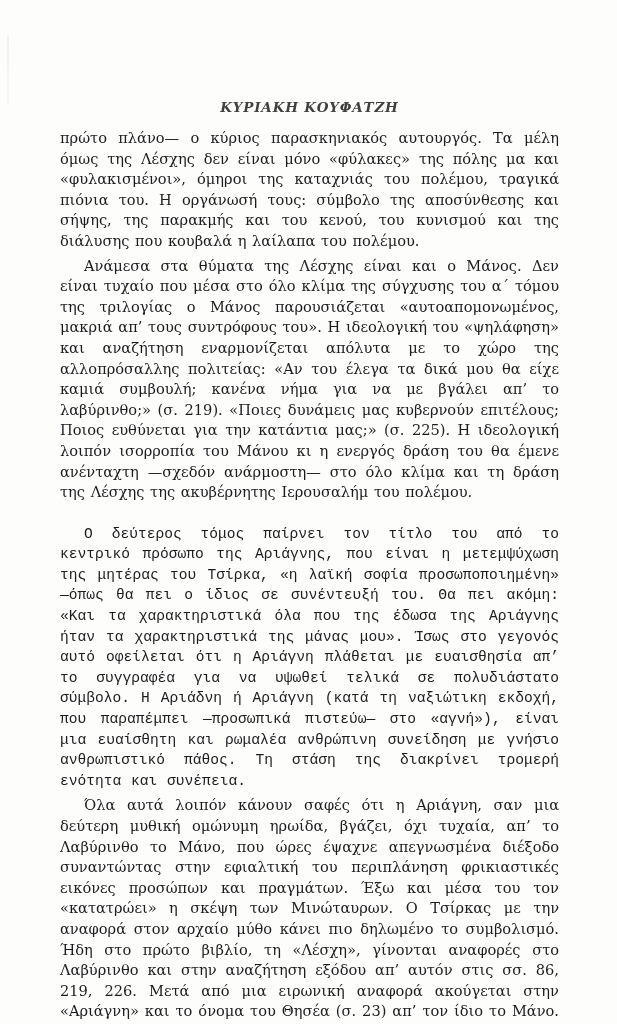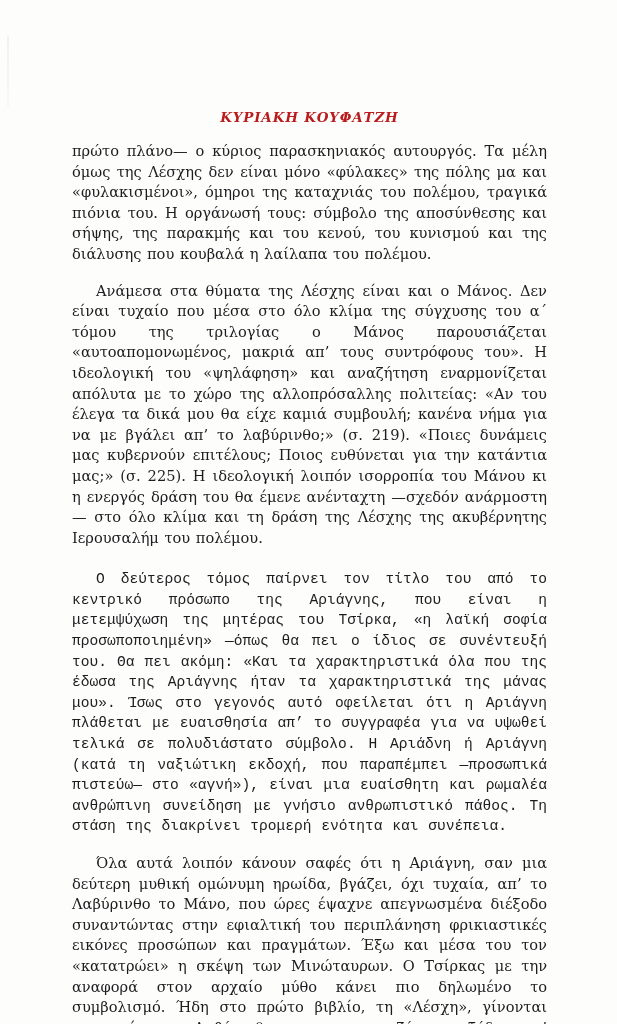--- a/index.html
+++ b/index.html
@@ -30,29 +30,29 @@
     left: 56px;
     top: 95px;
     width: 507px;
   }
   .running-header {
     text-align: center;
     font-style: italic;
     font-weight: 700;
     font-size: 13.5px;
     letter-spacing: 0.8px;
-    color: #b91c1c;
-    margin: 14px 0 13px 0;
+    color: #404040;
+    margin: 4px 0 13px 0;
   }
   .body-text {
     font-size: 14.6px;
     line-height: 20.6px;
   }
   .para {
-    margin: 16px;
+    margin: 4px;
     text-align: justify;
     text-indent: 24px;
     word-spacing: 1px;
   }
   .para.no-indent {
     text-indent: 0;
   }
   .para.gap-before {
     margin-top: 21px;
     font-family: Liberation Mono, monospace;

